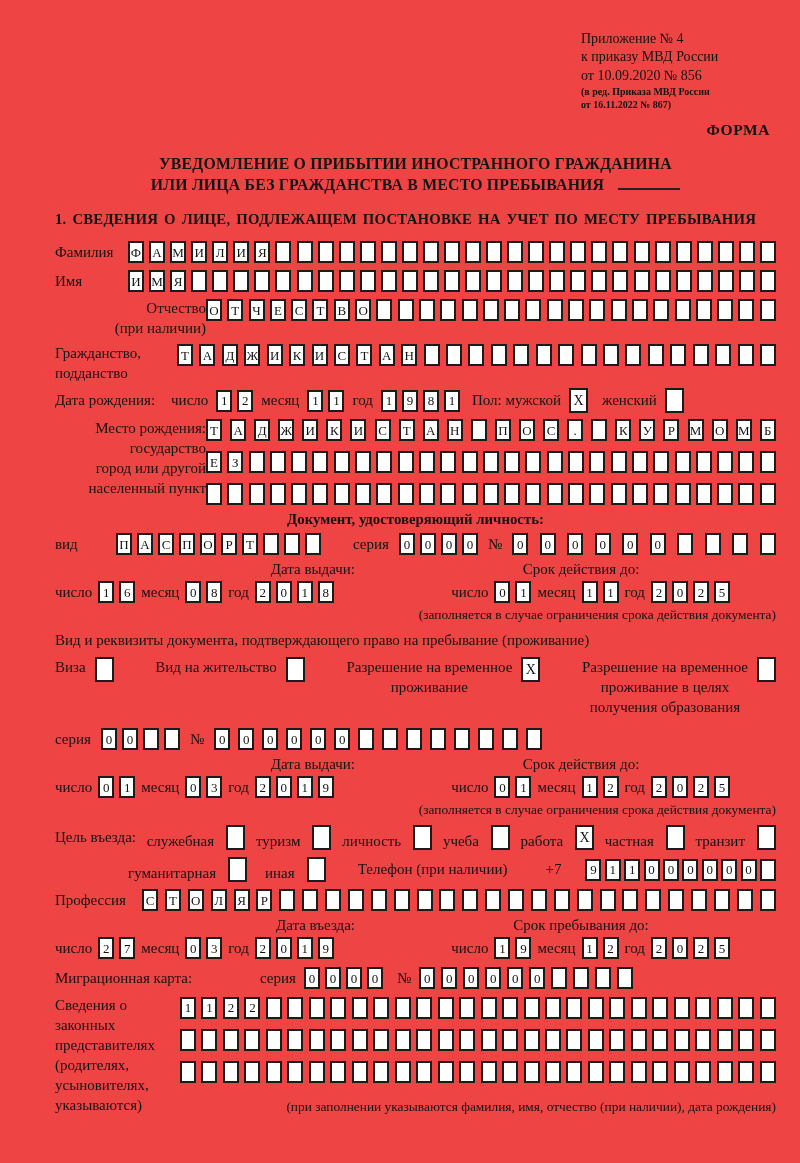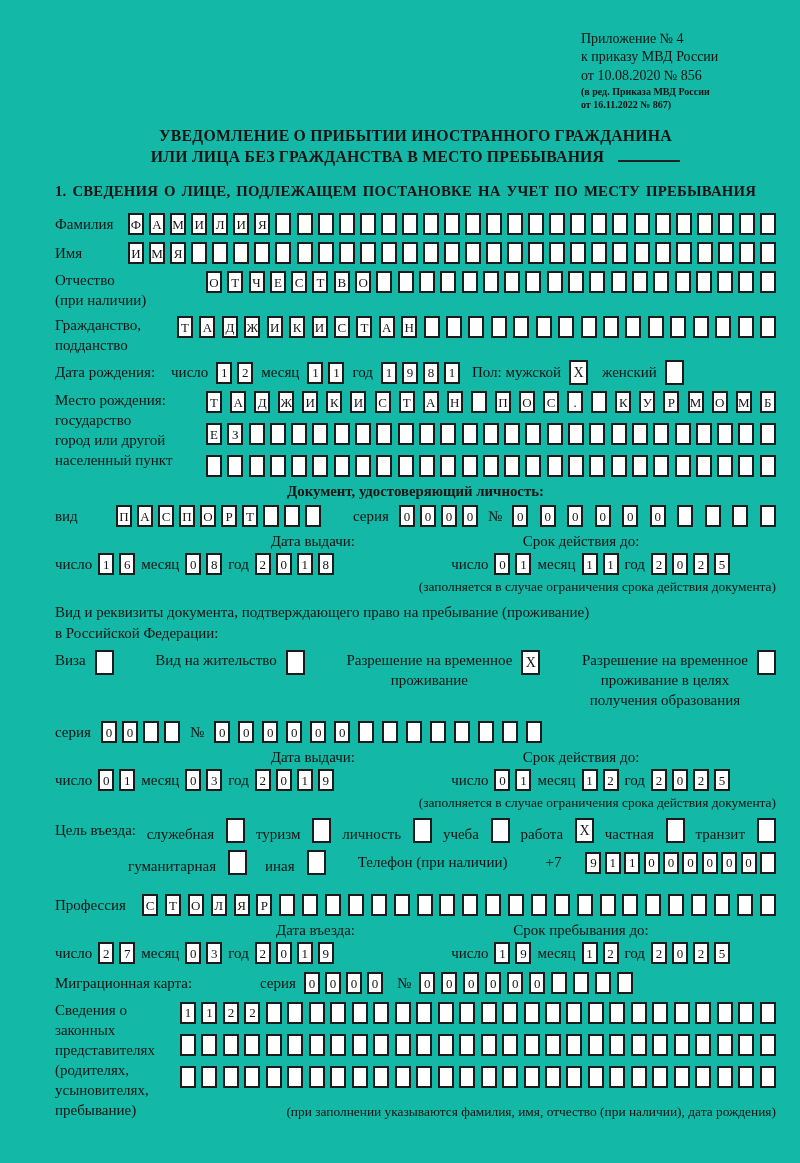--- a/index.html
+++ b/index.html
@@ -1,33 +1,33 @@
 <!DOCTYPE html>
 <html><head>
 <meta charset="utf-8">
 <style>
   * { box-sizing: border-box; }
   html,body { margin:0; padding:0; background:#fff; }
   body { font-family:"Liberation Serif", serif; color:#131313; }
-  .page { width:800px; height:1163px; background:#14b8a6; padding:30px 24px 0 55px; overflow:hidden; position:relative; }
+  .page { width:800px; height:1163px; background:#ef4444; padding:30px 24px 0 55px; overflow:hidden; position:relative; }
 
   
   .annex { width:195px; margin-left:auto; font-size:14px; line-height:1.32; }
   .annex .amend { font-size:10px; margin-top:0; line-height:1.3;font-weight:bold; }
   .forma { text-align:right; font-weight:bold; font-size:15.5px; letter-spacing:.6px; margin-top:10px; padding-right:6px; }
 
   .title { text-align:center; font-weight:bold; font-size:15.8px; margin-top:14px; line-height:21px; letter-spacing:.2px; }
   .uline { display:inline-block; width:62px; height:13px; border-bottom:2px solid #222; margin-left:14px; }
   .sec { font-weight:bold; font-size:14.8px; margin-top:16px; margin-bottom:12px; letter-spacing:.2px; word-spacing:2px; }
 
   .row  { display:flex; align-items:center; margin-bottom:5px; }
   .row.top { align-items:flex-start; }
   .lbl  { font-size:15px; flex-shrink:0; }
   .lbl2 { line-height:20px; }
-  .w73  { width:73px; }  .w151 { width:151px; } .w122 { width:122px; }
+  .w73  { width:73px; }  .w151 { width:151px;text-align:right; } .w122 { width:122px; }
   .w87  { width:87px; }  .w125 { width:125px; } .w155 { width:155px; }
 
   .boxes { display:flex; flex:1 1 auto; justify-content:space-between; align-items:center; min-height:24px; }
   .boxes.fixed { flex:0 0 auto; justify-content:flex-start; gap:5px; }
   .cell { display:inline-flex; width:16px; height:22px; border:2px solid #1b1b1b; align-items:center; justify-content:center;
           font-size:13px; line-height:1; background:#fff; flex-shrink:0; }
   .cbx { display:inline-flex; width:19px; height:25px; border:2px solid #1b1b1b; align-items:center; justify-content:center; font-size:14px; background:#fff; flex-shrink:0; }
 
   .group { display:flex; margin-bottom:5px; }
   .group .rows { flex:1 1 auto; display:flex; flex-direction:column; gap:8px; }
@@ -42,43 +42,44 @@
   .dgr  { margin-left:auto; margin-right:46px; }
   .note-r { text-align:right; font-size:13.4px; margin:1px 0 7px; }
 
   .ptext { font-size:15px; line-height:21px; }
   .permits { display:flex; align-items:flex-start; justify-content:space-between; margin:6px 0 10px; }
   .pitem { display:flex; align-items:flex-start; gap:9px; }
   .pitem .plbl { font-size:15px; line-height:20px; text-align:center; }
 
   .purpose { display:flex; align-items:center; justify-content:space-between; margin-bottom:7px; }
   .pu { display:flex; align-items:flex-end; gap:12px; }
-  .purpose2 { display:flex; align-items:center; margin-bottom:18px; padding-left:73px; gap:18px; }
+  .purpose2 { display:flex; align-items:center; margin-bottom:6px; padding-left:73px; gap:18px; }
   .purpose2 .phoneboxes { flex:1 1 auto; margin-left:6px; }
 
   .mig { display:flex; align-items:center; margin-bottom:5px; gap:8px; }
   .ml42 { margin-left:42px; } .ml6 { margin-left:6px; }
 
   .reps-note { font-size:13.4px; margin-top:7px; text-align:right; }
 </style>
 </head>
 <body>
 
 <div class="page">
 
   <div class="annex">
     <div>Приложение № 4</div>
     <div>к приказу МВД России</div>
-    <div>от 10.08.2020 № 856</div>
+    <div>от 10.09.2020 № 856</div>
     <div class="amend">
       <div>(в ред. Приказа МВД России</div>
       <div>от 16.11.2022 № 867)</div>
     </div>
   </div>
 
+  <div class="forma">ФОРМА</div>
 
   <div class="title">
     <div>УВЕДОМЛЕНИЕ О ПРИБЫТИИ ИНОСТРАННОГО ГРАЖДАНИНА</div>
     <div>
       <span>ИЛИ ЛИЦА БЕЗ ГРАЖДАНСТВА В МЕСТО ПРЕБЫВАНИЯ</span><span class="uline"></span>
     </div>
   </div>
 
   <div class="sec">1. СВЕДЕНИЯ О ЛИЦЕ, ПОДЛЕЖАЩЕМ ПОСТАНОВКЕ НА УЧЕТ ПО МЕСТУ ПРЕБЫВАНИЯ</div>
 
@@ -426,21 +427,20 @@
           <span class="cell">2</span>
           <span class="cell">0</span>
           <span class="cell">2</span>
           <span class="cell">5</span>
         </span>
     </span>
   </div>
   <div class="note-r">(заполняется в случае ограничения срока действия документа)</div>
 
   <div class="ptext">Вид и реквизиты документа, подтверждающего право на пребывание (проживание)</div>
-  <div class="ptext">в Российской Федерации:</div>
 
   <div class="permits">
     <span class="pitem">
       <span class="plbl">Виза</span>
       <span class="cbx"></span>
     </span>
     <span class="pitem">
       <span class="plbl">Вид на жительство</span>
       <span class="cbx"></span>
     </span>
@@ -694,21 +694,21 @@
       </span>
   </div>
 
   <div class="group">
     <span class="lbl lbl2 w125">
       <div>Сведения о</div>
       <div>законных</div>
       <div>представителях</div>
       <div>(родителях,</div>
       <div>усыновителях,</div>
-      <div>пребывание)</div>
+      <div>указываются)</div>
     </span>
     <span class="rows">
       <span class="boxes">
           <span class="cell">1</span>
           <span class="cell">1</span>
           <span class="cell">2</span>
           <span class="cell">2</span>
           <span class="cell"></span>
           <span class="cell"></span>
           <span class="cell"></span>

